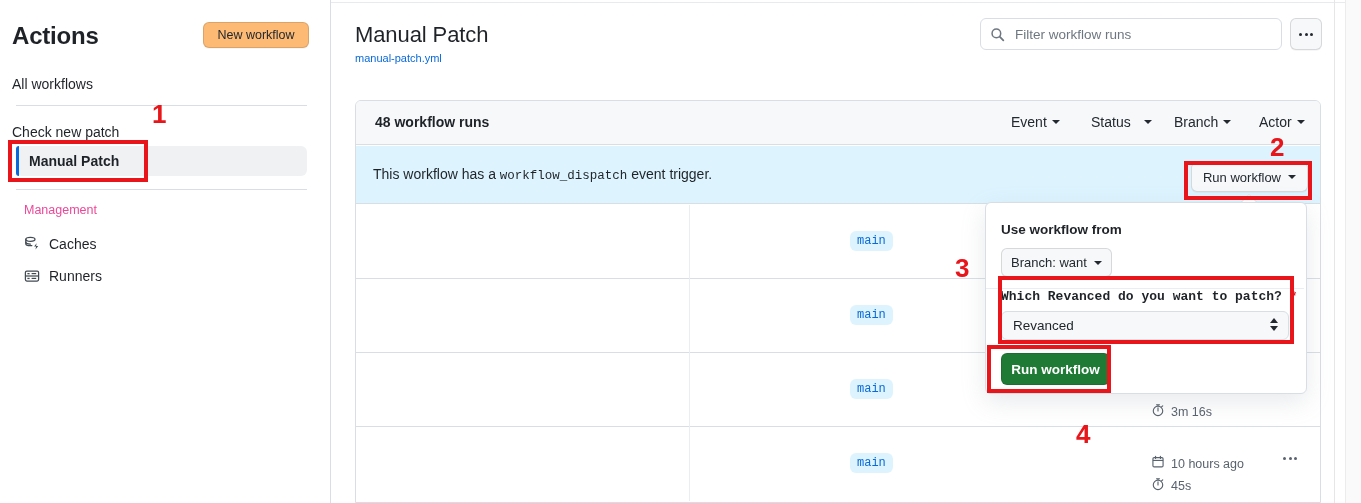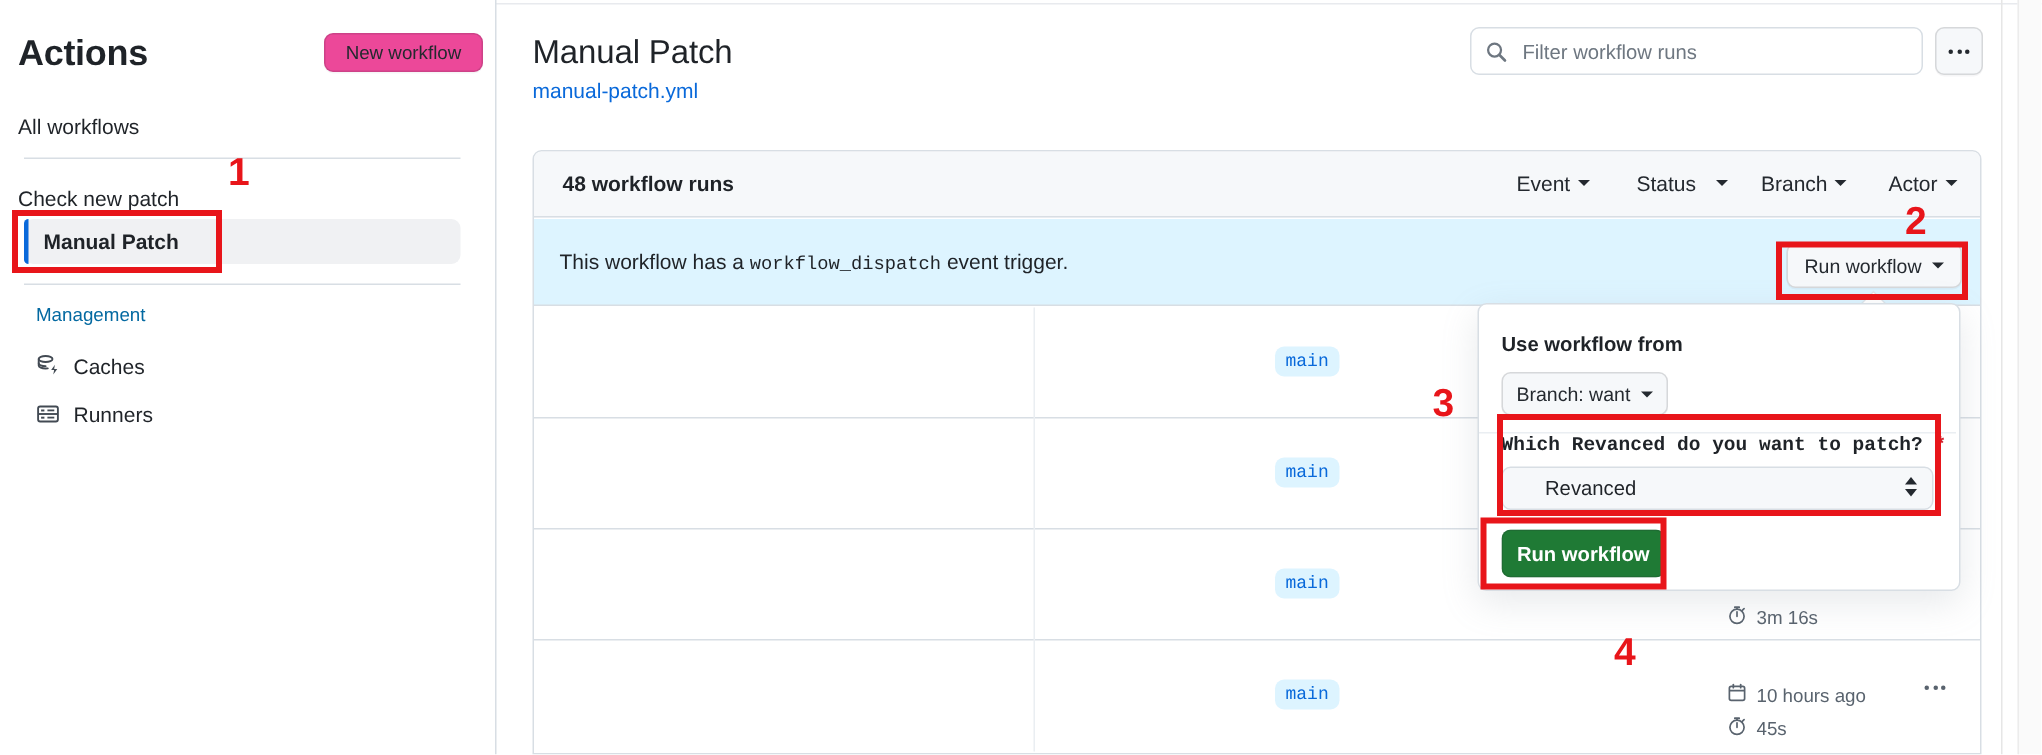--- a/index.html
+++ b/index.html
@@ -16,47 +16,46 @@
   #top-strip{position:absolute;left:220px;top:0;width:88px;height:3px;background:#ff7b62;}
   #top-hairline{position:absolute;left:0;top:2px;width:1361px;height:1px;background:#e8eaee;}
 
   
   #sidebar{position:absolute;left:0;top:0;width:330px;height:503px;background:#fff;}
   #sidebar-divider{position:absolute;left:330px;top:0;width:1px;height:503px;background:#d8dee4;}
 
   #actions-title{position:absolute;left:12px;top:22px;font-size:24px;font-weight:700;letter-spacing:-.2px;color:#1f2328;text-align:right;}
   #new-workflow-btn{
     position:absolute;left:203px;top:22px;width:104px;height:24px;
-    border:1px solid rgba(31,35,40,.15);border-radius:6px;background:#ec4899;
+    border:1px solid rgba(31,35,40,.15);border-radius:6px;background:#fdba74;
     font-size:12.5px;color:#24292f;display:flex;align-items:center;justify-content:center;
     box-shadow:0 1px 0 rgba(31,35,40,.04);
-    margin-left:13px;
   }
 
   .nav-item{position:absolute;left:12px;font-size:14px;color:#1f2328;height:22px;display:flex;align-items:center;}
   #nav-all{top:73px;}
   #nav-check{top:121px;}
 
   .nav-sep{position:absolute;left:16px;width:291px;height:1px;background:#d8dee4;}
   #sep-1{top:105px;}
   #sep-2{top:189px;}
 
   #nav-manual-wrap{position:absolute;left:16px;top:146px;width:291px;height:30px;background:#f0f1f3;border-radius:6px;}
   #nav-manual-bar{position:absolute;left:16px;top:146px;width:3px;height:30px;background:#0969da;border-radius:6px 0 0 6px;}
   #nav-manual-label{position:absolute;left:29px;top:146px;height:30px;display:flex;align-items:center;font-size:14px;font-weight:600;color:#1f2328;}
 
-  #mgmt-head{position:absolute;left:24px;top:203px;font-size:12.5px;color:#0369a1;font-weight:400;}
+  #mgmt-head{position:absolute;left:24px;top:203px;font-size:12.5px;color:#ec4899;font-weight:400;}
   .mgmt-item{position:absolute;left:24px;height:22px;display:flex;align-items:center;gap:9px;font-size:14px;color:#1f2328;}
   #mgmt-caches{top:233px;justify-content:flex-end;}
   #mgmt-runners{top:265px;}
   .mgmt-item svg{display:block;}
 
   
   #page-title{position:absolute;left:355px;top:22px;font-size:22px;font-weight:400;color:#1f2328;letter-spacing:-.1px;}
-  #yml-link{position:absolute;left:355px;top:52px;font-size:14px;color:#0969da;}
+  #yml-link{position:absolute;left:355px;top:52px;font-size:11px;color:#0969da;}
 
   #search-box{
     position:absolute;left:980px;top:18px;width:300px;height:30px;
     border:1px solid #d8dee4;border-radius:6px;background:#fff;display:flex;align-items:center;
   }
   #search-icon{margin-left:9px;display:flex;}
   #search-input{
     border:0;outline:0;background:transparent;margin-left:8px;width:250px;height:26px;
     font-family:"Liberation Sans","DejaVu Sans",sans-serif;font-size:13.5px;color:#1f2328;
   }
@@ -127,21 +126,21 @@
     box-shadow:0 1px 0 rgba(31,35,40,.04);
   }
   #dropdown-sep{position:absolute;left:0;top:85px;width:318px;height:1px;background:#eaeef2;}
   #input-label{position:absolute;left:15px;top:86px;font-size:13px;font-weight:700;color:#1f2328;font-family:"Liberation Mono","DejaVu Sans Mono",monospace;}
   #input-required{color:#cf222e;}
   #revanced-select{
     position:absolute;left:15px;top:108px;width:288px;height:29px;
     border:1px solid #d8dee4;border-radius:6px;background:#f6f8fa;box-sizing:border-box;
     display:flex;align-items:center;
   }
-  #revanced-select-value{margin-left:28px;font-size:13.5px;color:#1f2328;}
+  #revanced-select-value{margin-left:11px;font-size:13.5px;color:#1f2328;}
   #stepper{position:absolute;right:10px;top:6px;display:flex;flex-direction:column;gap:3px;align-items:center;}
   #stepper .up{width:0;height:0;border-left:4px solid transparent;border-right:4px solid transparent;border-bottom:5px solid #24292f;}
   #stepper .dn{width:0;height:0;border-left:4px solid transparent;border-right:4px solid transparent;border-top:5px solid #24292f;}
   #dropdown-run-btn{
     position:absolute;left:15px;top:150px;width:107px;height:30px;
     background:#1f7a35;border:1px solid rgba(31,35,40,.15);border-radius:6px;
     display:flex;align-items:center;justify-content:center;
     color:#fff;font-size:13.5px;font-weight:600;
   }
 

